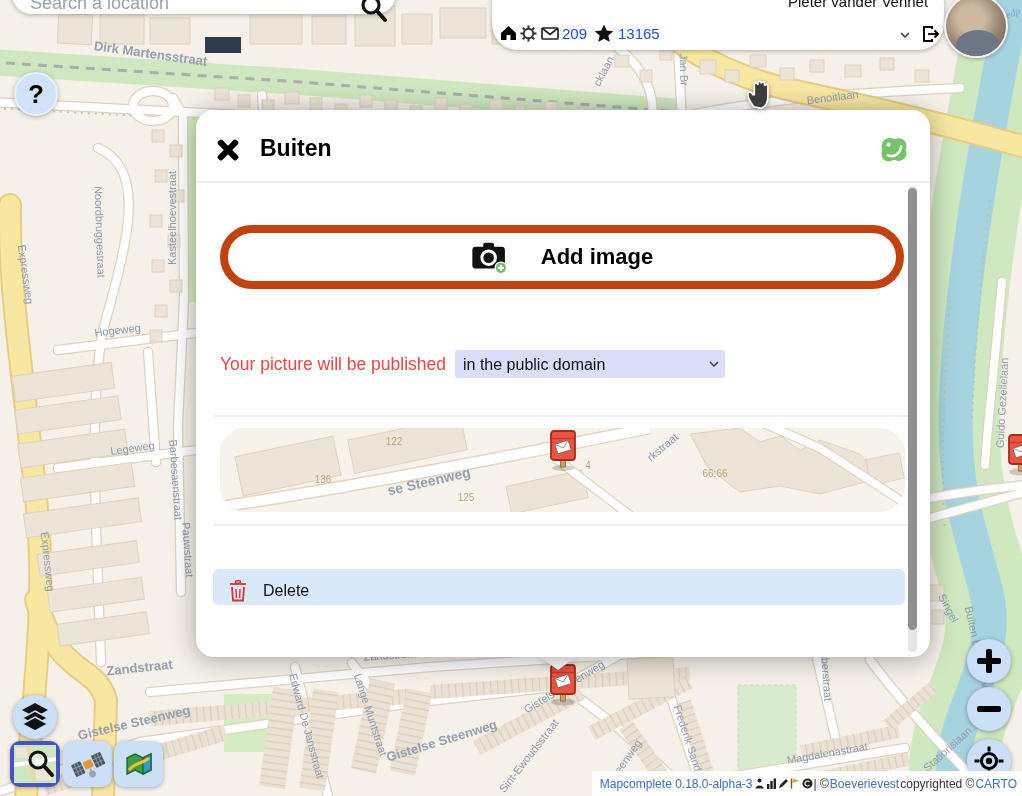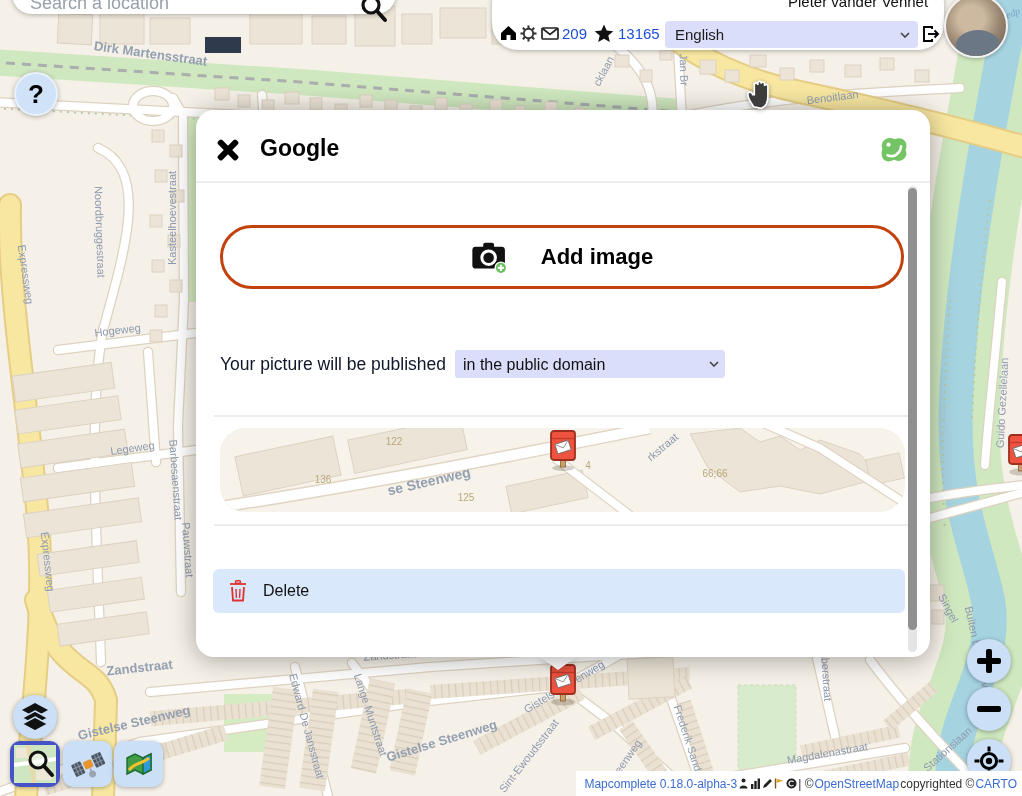--- a/index.html
+++ b/index.html
@@ -60,33 +60,33 @@
   .close-x span { position:absolute; left:1px; top:11px; width:26px; height:6px; background:#000; border-radius:2px; }
   .close-x span:first-child { transform:rotate(45deg); }
   .close-x span:last-child  { transform:rotate(-45deg); }
   .dlg-title { position:absolute; left:64px; top:25px; font:700 23px "Liberation Sans", sans-serif; color:#000; }
   .dlg-logo { position:absolute; left:680px; top:22px; }
   .dlg-divider { position:absolute; left:0; height:2px; background:#ededed; width:100%; }
   .scroll-track { position:absolute; left:712px; top:76px; width:9px; height:466px; background:#e4e4e4; border-radius:5px; }
   .scroll-thumb { position:absolute; left:0; top:2px; width:9px; height:442px; background:#909090; border-radius:5px; }
 
   .add-image-btn { position:absolute; left:24px; top:115px; width:684px; height:64px; background:#fff;
-    border:3px solid #c2410c; border-radius:34px; display:flex; align-items:center; justify-content:center;
+    border:8px solid #c2410c; border-radius:34px; display:flex; align-items:center; justify-content:center;
     gap:32px; cursor:pointer; }
   .add-image-btn .lbl { font:700 22px "Liberation Sans", sans-serif; color:#000; }
   .notice { position:absolute; left:37px; top:190px; width:660px; text-align:center;
     font:13.2px "Liberation Sans", sans-serif; color:#1a1a1a; line-height:27px; }
   .license-row { position:absolute; left:24px; top:240px; height:28px; }
-  .license-prefix { font:17.5px "Liberation Sans", sans-serif; color:#0f172a; line-height:28px; }
+  .license-prefix { font:17.5px "Liberation Sans", sans-serif; color:#ef4444; line-height:28px; }
   .license-select { position:absolute; left:235px; top:0; width:270px; height:28px; background:#dbdefb;
     border:none; border-radius:3px; font:16px "Liberation Sans", sans-serif; color:#111;
     padding:0 24px 0 8px; appearance:none; -webkit-appearance:none; }
   .minimap { position:absolute; left:24px; top:318px; width:685px; height:84px; border-radius:26px;
     overflow:hidden; background:#f7f3ea; }
-  .delete-row { position:absolute; left:17px; top:459px; width:692px; height:44px; background:#d9e8fb;
+  .delete-row { position:absolute; left:17px; top:459px; width:692px; height:36px; background:#d9e8fb;
     border-radius:6px; cursor:pointer; }
   .delete-row .lbl { position:absolute; left:50px; top:13px; font:16px "Liberation Sans", sans-serif; color:#111; }
   .delete-row svg { position:absolute; left:16px; top:11px; }
 
   
   .circle-btn { position:absolute; width:44px; height:44px; border-radius:50%; background:#cbdff7;
     box-shadow:0 1px 5px rgba(0,0,0,.35); z-index:25; display:flex; align-items:center; justify-content:center; cursor:pointer; }
   .layers-btn { left:13px; top:695px; }
   .zoom-in  { left:967px; top:639px; }
   .zoom-out { left:967px; top:687px; }
@@ -336,23 +336,20 @@
     </svg>
     <svg width="18" height="13" viewBox="0 0 18 13" style="position:absolute;left:49px;top:49px">
       <rect x="1" y="1" width="16" height="11" rx="1" fill="none" stroke="#222" stroke-width="1.7"></rect>
       <path d="M1.5,1.5 L9,7.5 L16.5,1.5" fill="none" stroke="#222" stroke-width="1.7"></path>
     </svg>
     <span class="cnt" style="left:70px">209</span>
     <svg width="20" height="19" viewBox="0 0 20 19" style="position:absolute;left:102px;top:46px">
       <polygon points="10,0.5 12.7,6.6 19.3,7.2 14.3,11.6 15.8,18.1 10,14.7 4.2,18.1 5.7,11.6 0.7,7.2 7.3,6.6" fill="#111"></polygon>
     </svg>
     <span class="cnt" style="left:126px">13165</span>
-    <select class="lang-select">
-      <option>English</option>
-    </select>
     <svg class="chev" width="10" height="6" viewBox="0 0 10 6" style="left:408px;top:54px">
       <polyline points="1,1 5,5 9,1" fill="none" stroke="#444" stroke-width="1.6"></polyline>
     </svg>
     <svg width="19" height="18" viewBox="0 0 19 18" style="position:absolute;left:429px;top:47px">
       <path d="M11,4 V2 H3 V16 H11 V14" fill="none" stroke="#000" stroke-width="1.9"></path>
       <line x1="7" y1="9" x2="17" y2="9" stroke="#000" stroke-width="1.9"></line>
       <path d="M13.5,5.5 L17,9 L13.5,12.5" fill="none" stroke="#000" stroke-width="1.9"></path>
     </svg>
   </div>
   <div class="username">Pieter vander Vennet</div>
@@ -363,21 +360,21 @@
   <svg class="hand-cursor" width="32" height="32" viewBox="0 0 26 30">
     <path d="M9,27 C6,23 3,18 3.5,14.5 C4.5,12.5 7,13 8,15.5 L9.5,15.5 L9.5,6.5 C9.5,4 12.8,4 12.8,6.5 L12.8,5 C12.8,2.5 16,2.5 16,5 L16,5.5 C16,3.2 19.2,3.2 19.2,5.8 L19.2,7.5 C19.2,5.5 22.3,5.5 22.3,8 L22.3,17 C22.3,23 20,27 16,28.5 Z" fill="#3c3c3c" stroke="#fff" stroke-width="1.6"></path>
   </svg>
 
   <div class="dialog-tail"></div>
   <div class="dialog">
     <div class="close-x">
         <span></span>
         <span></span>
       </div>
-    <div class="dlg-title">Google</div>
+    <div class="dlg-title">Buiten</div>
     <svg class="dlg-logo" width="34" height="36" viewBox="0 0 38 36">
       <path d="M7,17 C4,7 14,2 21,6 C30,2 37,10 33,18 C37,26 28,33 20,29 C11,34 4,28 7,17 Z" fill="#74c365"></path>
       <path d="M13,24 C20,27 27,22 28,14" fill="none" stroke="#fff" stroke-width="3" stroke-linecap="round"></path>
       <circle cx="14" cy="12" r="2.4" fill="#fff"></circle>
     </svg>
     <div class="dlg-divider" style="top:71px"></div>
 
     <div class="scroll-track">
       <div class="scroll-thumb"></div>
     </div>
@@ -544,18 +541,18 @@
       <svg width="11" height="11" viewBox="0 0 11 11">
         <line x1="1.5" y1="0.5" x2="1.5" y2="10.5" stroke="#7a5a1e" stroke-width="1.4"></line>
         <polygon points="2.5,1 9.5,2.5 2.5,5" fill="#e0a32a"></polygon>
       </svg>
       <svg width="11" height="11" viewBox="0 0 11 11">
         <circle cx="5.5" cy="5.5" r="5" fill="#222"></circle>
           <path d="M7.5,4 A2.5,2.5 0 1 0 7.5,7" fill="none" stroke="#fff" stroke-width="1.2"></path>
       </svg>
     </span>
     <span>| ©</span>
-    <span class="lnk">OpenStreetMap</span>
+    <span class="lnk">Boeverievest</span>
     <span>copyrighted ©</span>
     <span class="lnk">CARTO</span>
   </div>
 
 </div>
 
 </body></html>

